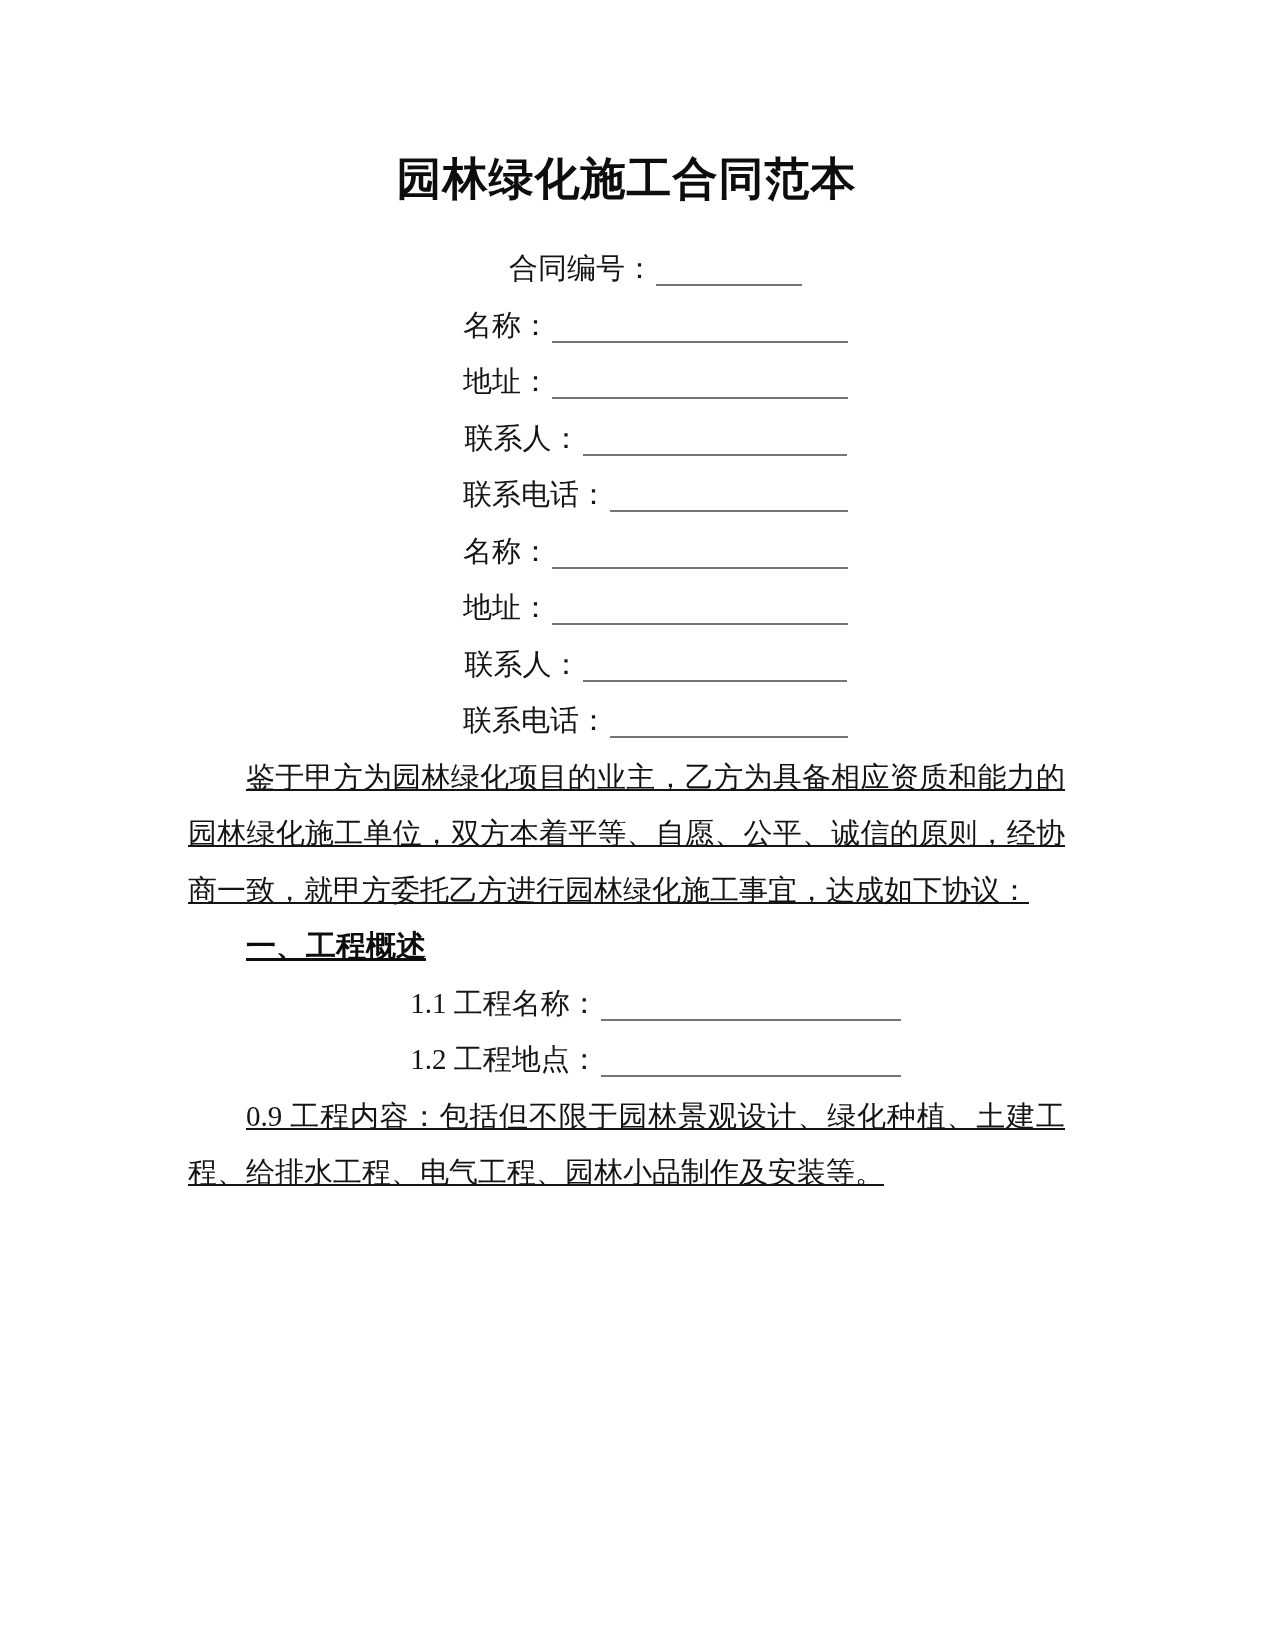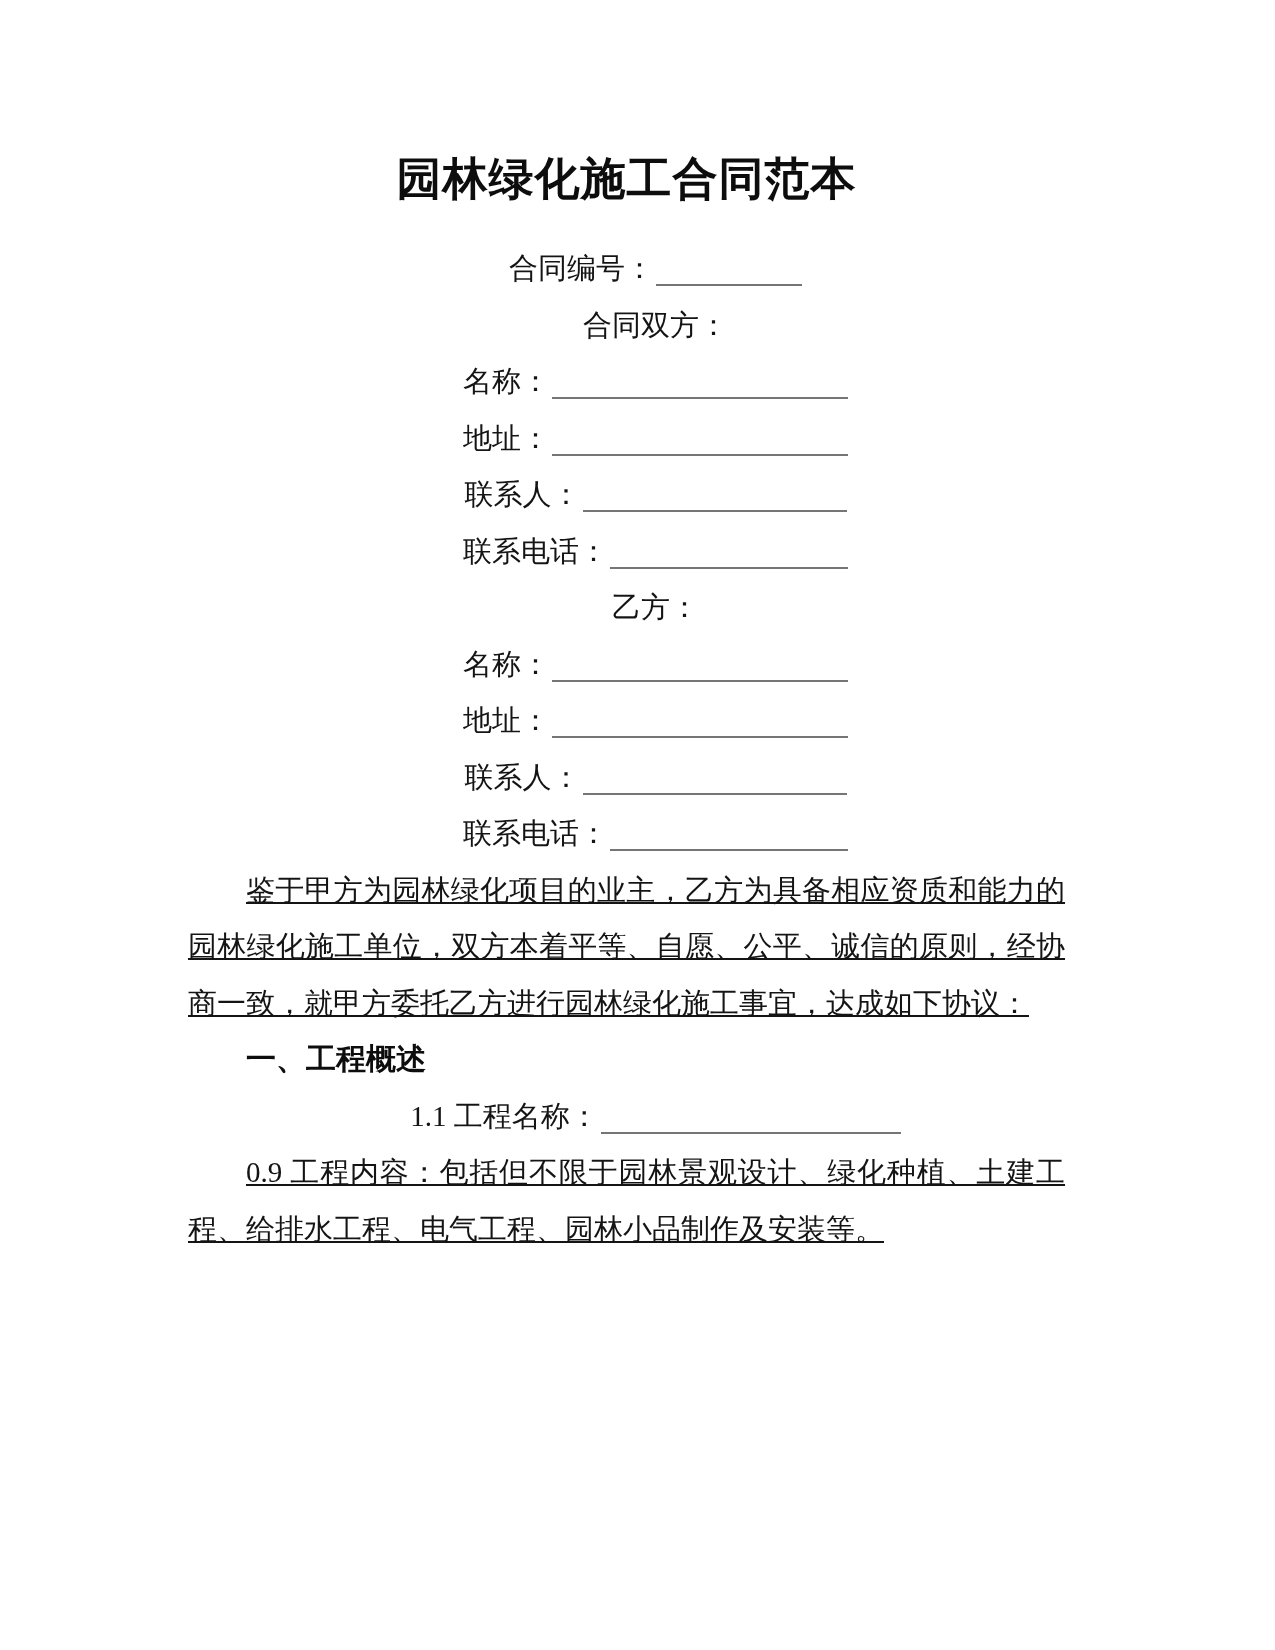--- a/index.html
+++ b/index.html
@@ -58,56 +58,56 @@
     text-decoration: underline;
   }
   .sec-heading {
     margin: 0;
     font-size: 30px;
     line-height: 56.5px;
     text-indent: 58px;
     font-weight: bold;
     font-family: "Liberation Sans", "DejaVu Sans", sans-serif;
     color: #0d0d0d;
+    text-decoration: underline;
   }
 </style>
 </head>
 <body>
 
 <div class="page">
 
   <h1 class="doc-title">园林绿化施工合同范本</h1>
 
   <p class="row"><span class="lbl">合同编号：</span><span class="blank u-num"></span></p>
 
-  <p class="row"><span class="lbl">合同双方：</span></p>
 
 
   <p class="row"><span class="lbl">名称：</span><span class="blank u-a"></span></p>
 
   <p class="row"><span class="lbl">地址：</span><span class="blank u-a"></span></p>
 
   <p class="row"><span class="lbl">联系人：</span><span class="blank u-b"></span></p>
 
   <p class="row"><span class="lbl">联系电话：</span><span class="blank u-c"></span></p>
 
-  <p class="row"><span class="lbl">乙方：</span></p>
 
   <p class="row"><span class="lbl">名称：</span><span class="blank u-a"></span></p>
 
   <p class="row"><span class="lbl">地址：</span><span class="blank u-a"></span></p>
 
   <p class="row"><span class="lbl">联系人：</span><span class="blank u-b"></span></p>
 
   <p class="row"><span class="lbl">联系电话：</span><span class="blank u-c"></span></p>
 
   <p class="para">鉴于甲方为园林绿化项目的业主，乙方为具备相应资质和能力的园林绿化施工单位，双方本着平等、自愿、公平、诚信的原则，经协商一致，就甲方委托乙方进行园林绿化施工事宜，达成如下协议：</p>
 
   <h2 class="sec-heading">一、工程概述</h2>
 
   <p class="row"><span class="lbl">1.1 工程名称：</span><span class="blank u-d"></span></p>
 
+  <p class="row"><span class="lbl">1.2 工程地点：</span><span class="blank u-d"></span></p>
 
 
   <p class="para">0.9 工程内容：包括但不限于园林景观设计、绿化种植、土建工程、给排水工程、电气工程、园林小品制作及安装等。</p>
 
 
 </div>
 
 </body></html>

